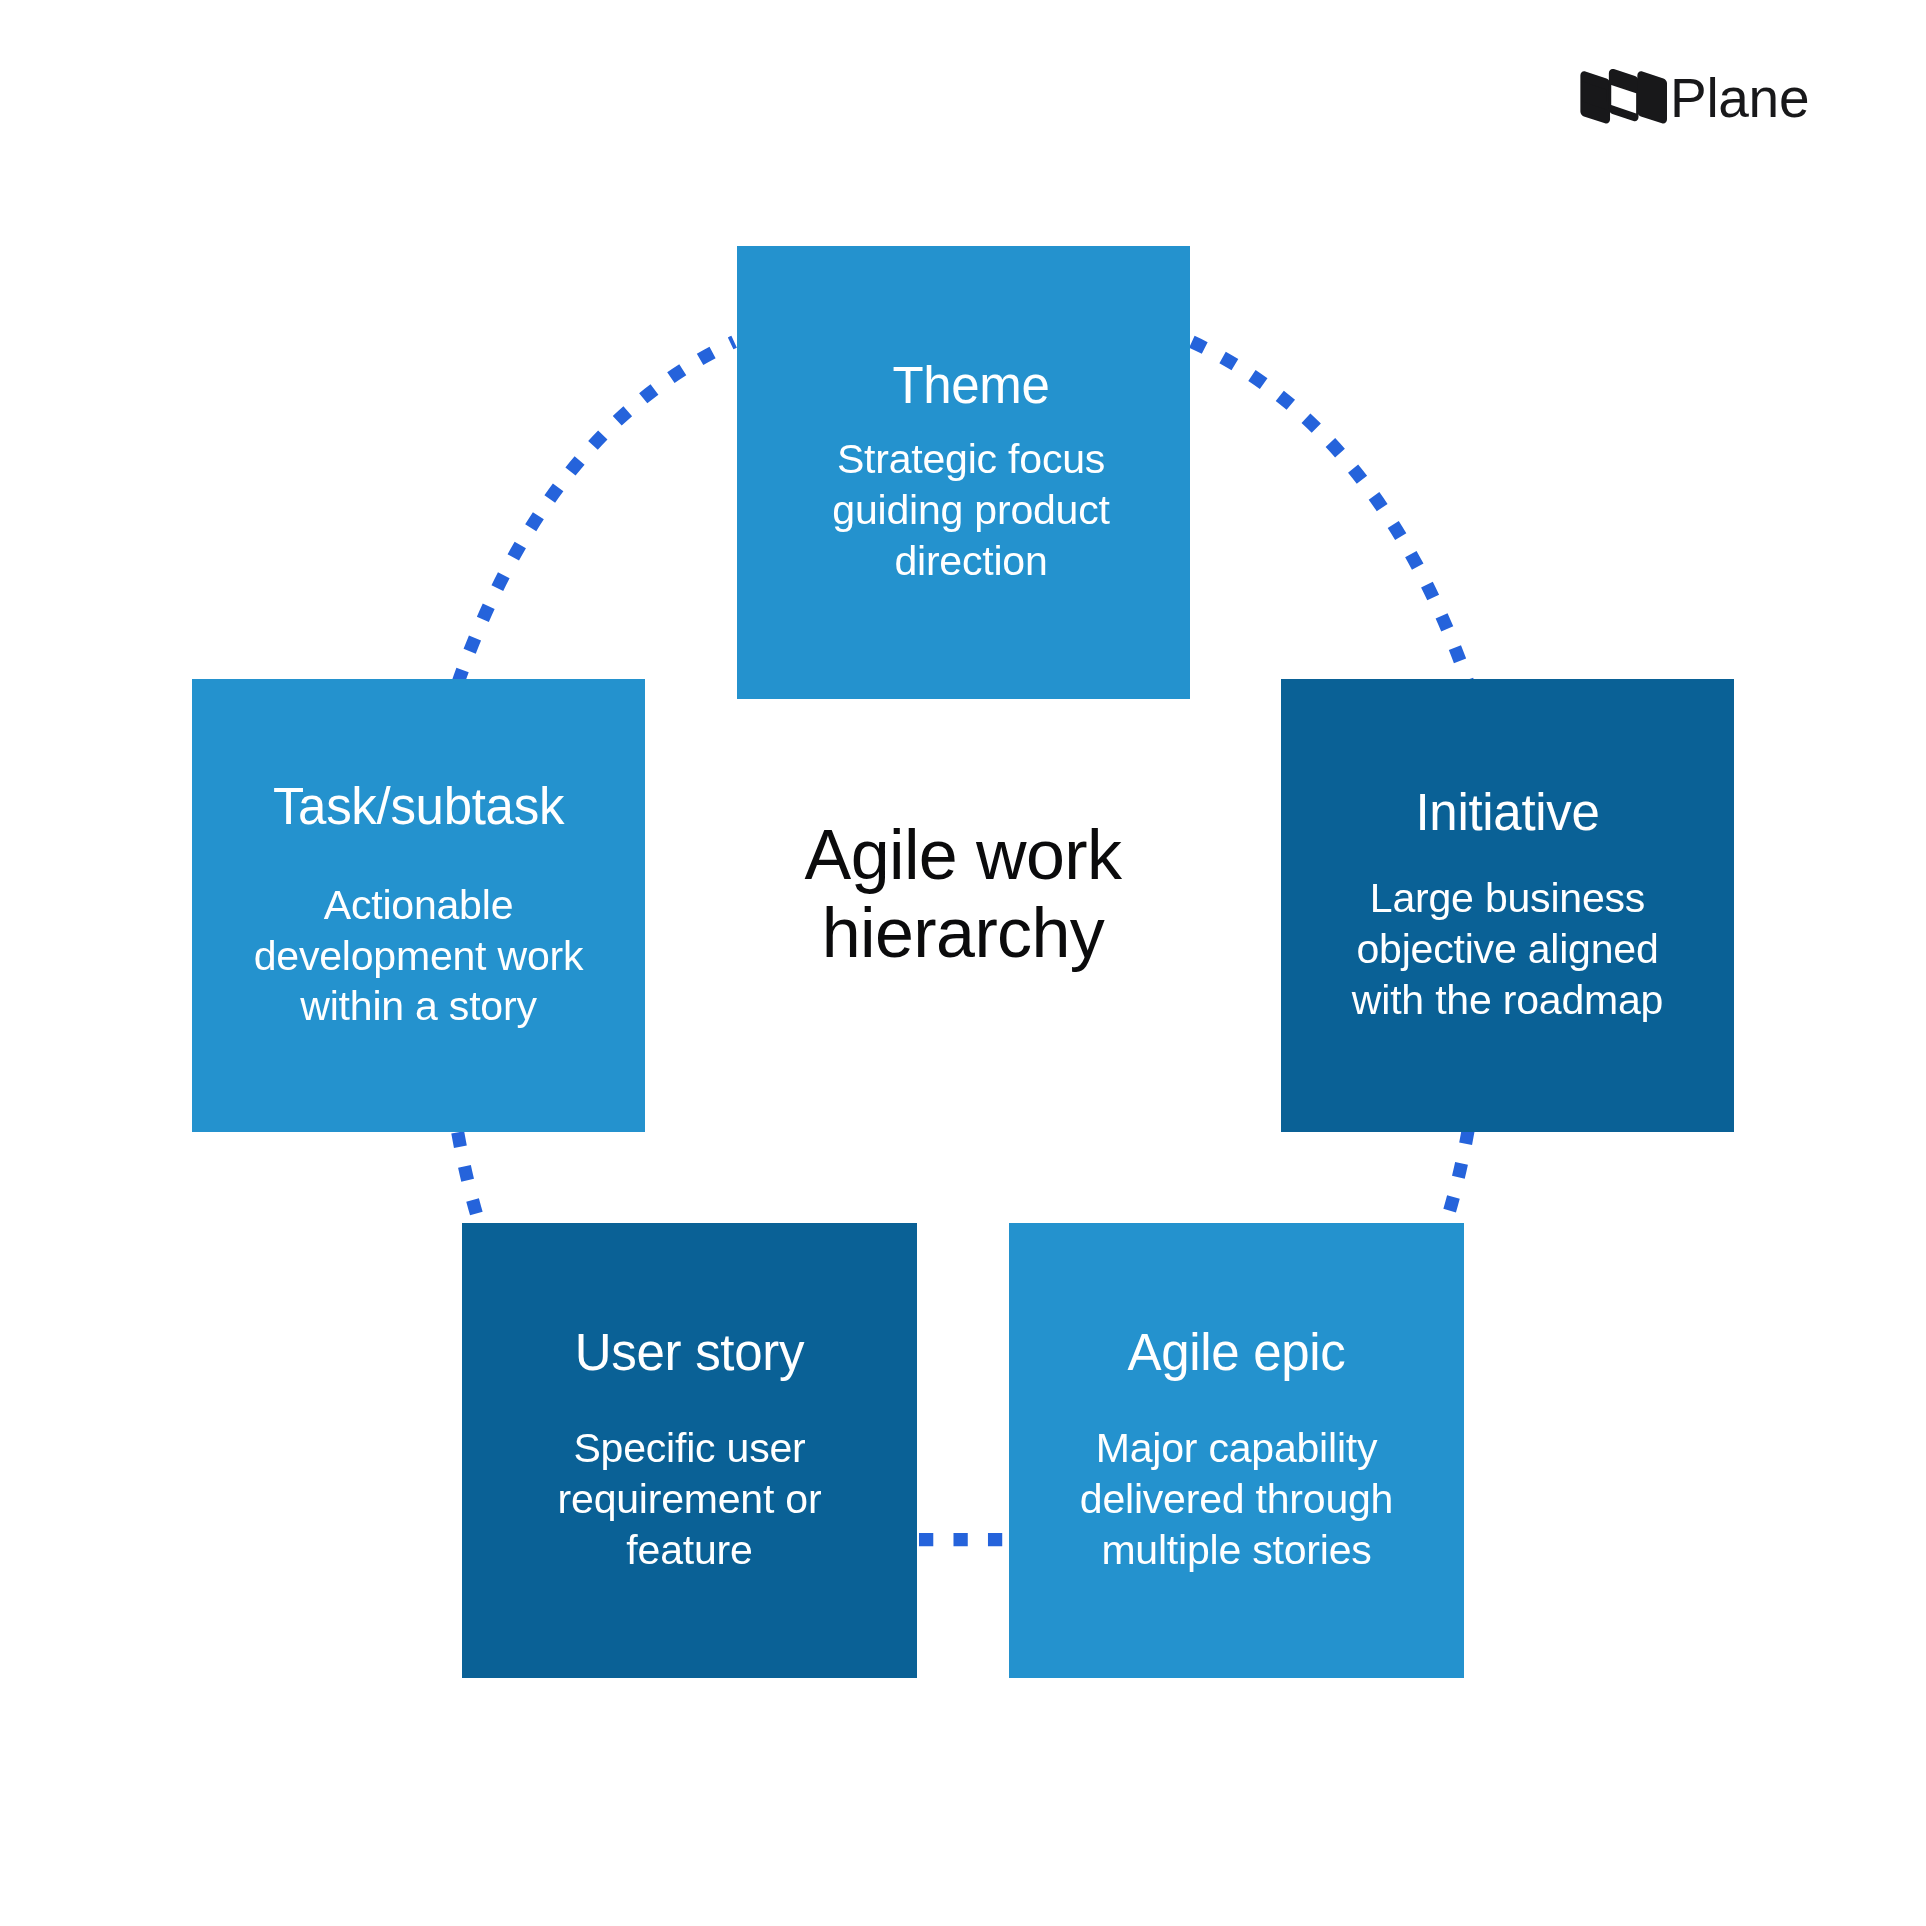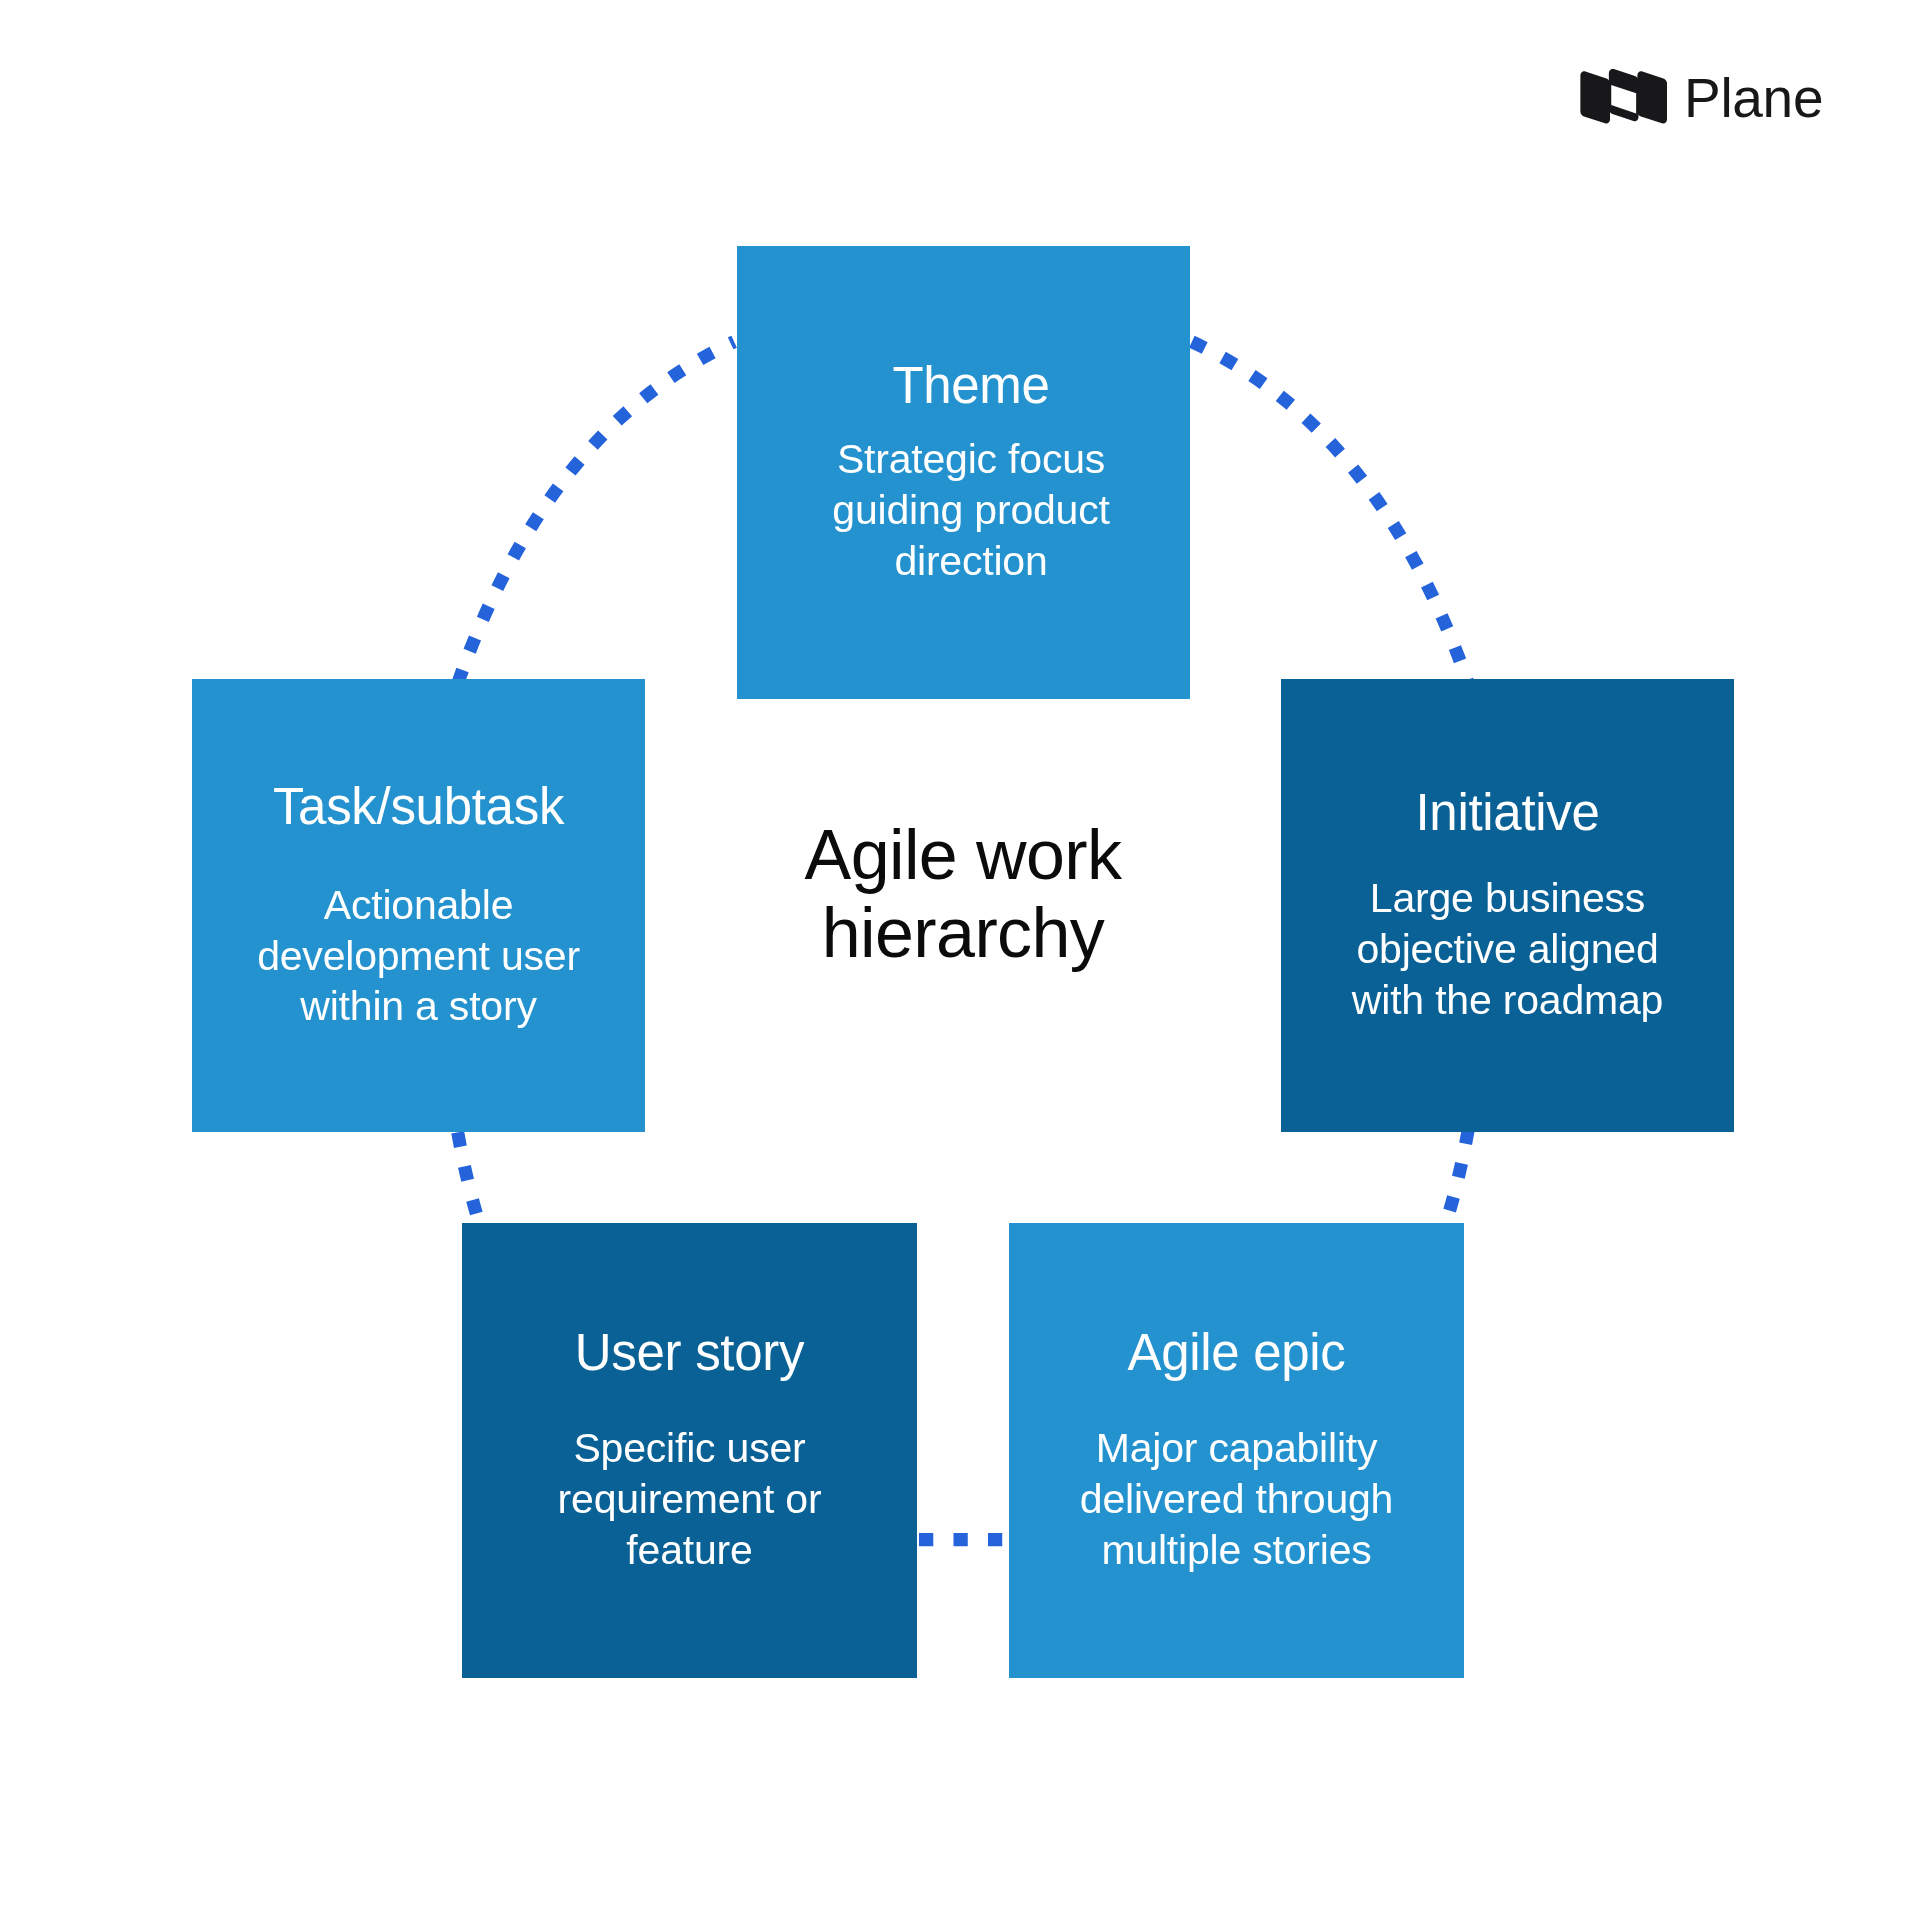--- a/index.html
+++ b/index.html
@@ -19,21 +19,21 @@
     overflow: hidden;
   }
 
   
   #brand {
     position: absolute;
     left: 1578px;
     top: 67px;
     display: flex;
     align-items: center;
-    gap: 17px;
+    gap: 3px;
   }
   #brand-mark {
     width: 89px;
     height: 62px;
     display: block;
   }
   #brand-name {
     font-size: 55px;
     font-weight: 500;
     letter-spacing: -0.3px;
@@ -162,21 +162,21 @@
       <div>Large business</div>
       <div>objective aligned</div>
       <div>with the roadmap</div>
     </div>
   </div>
 
   <div class="node" id="node-task" style="background:#2492CE;gap:8px;">
     <div class="node-title">Task/subtask</div>
     <div class="node-desc">
       <div>Actionable</div>
-      <div>development user</div>
+      <div>development work</div>
       <div>within a story</div>
     </div>
   </div>
 
   <div class="node" id="node-userstory" style="background:#0A6196;">
     <div class="node-title">User story</div>
     <div class="node-desc">
       <div>Specific user</div>
       <div>requirement or</div>
       <div>feature</div>

